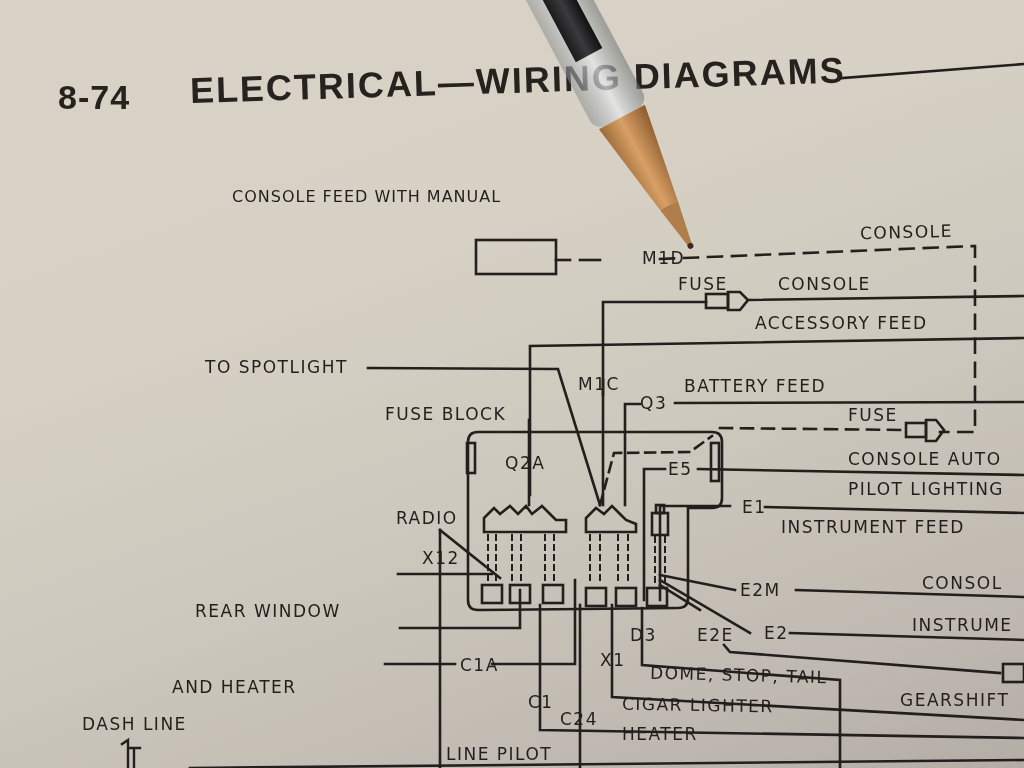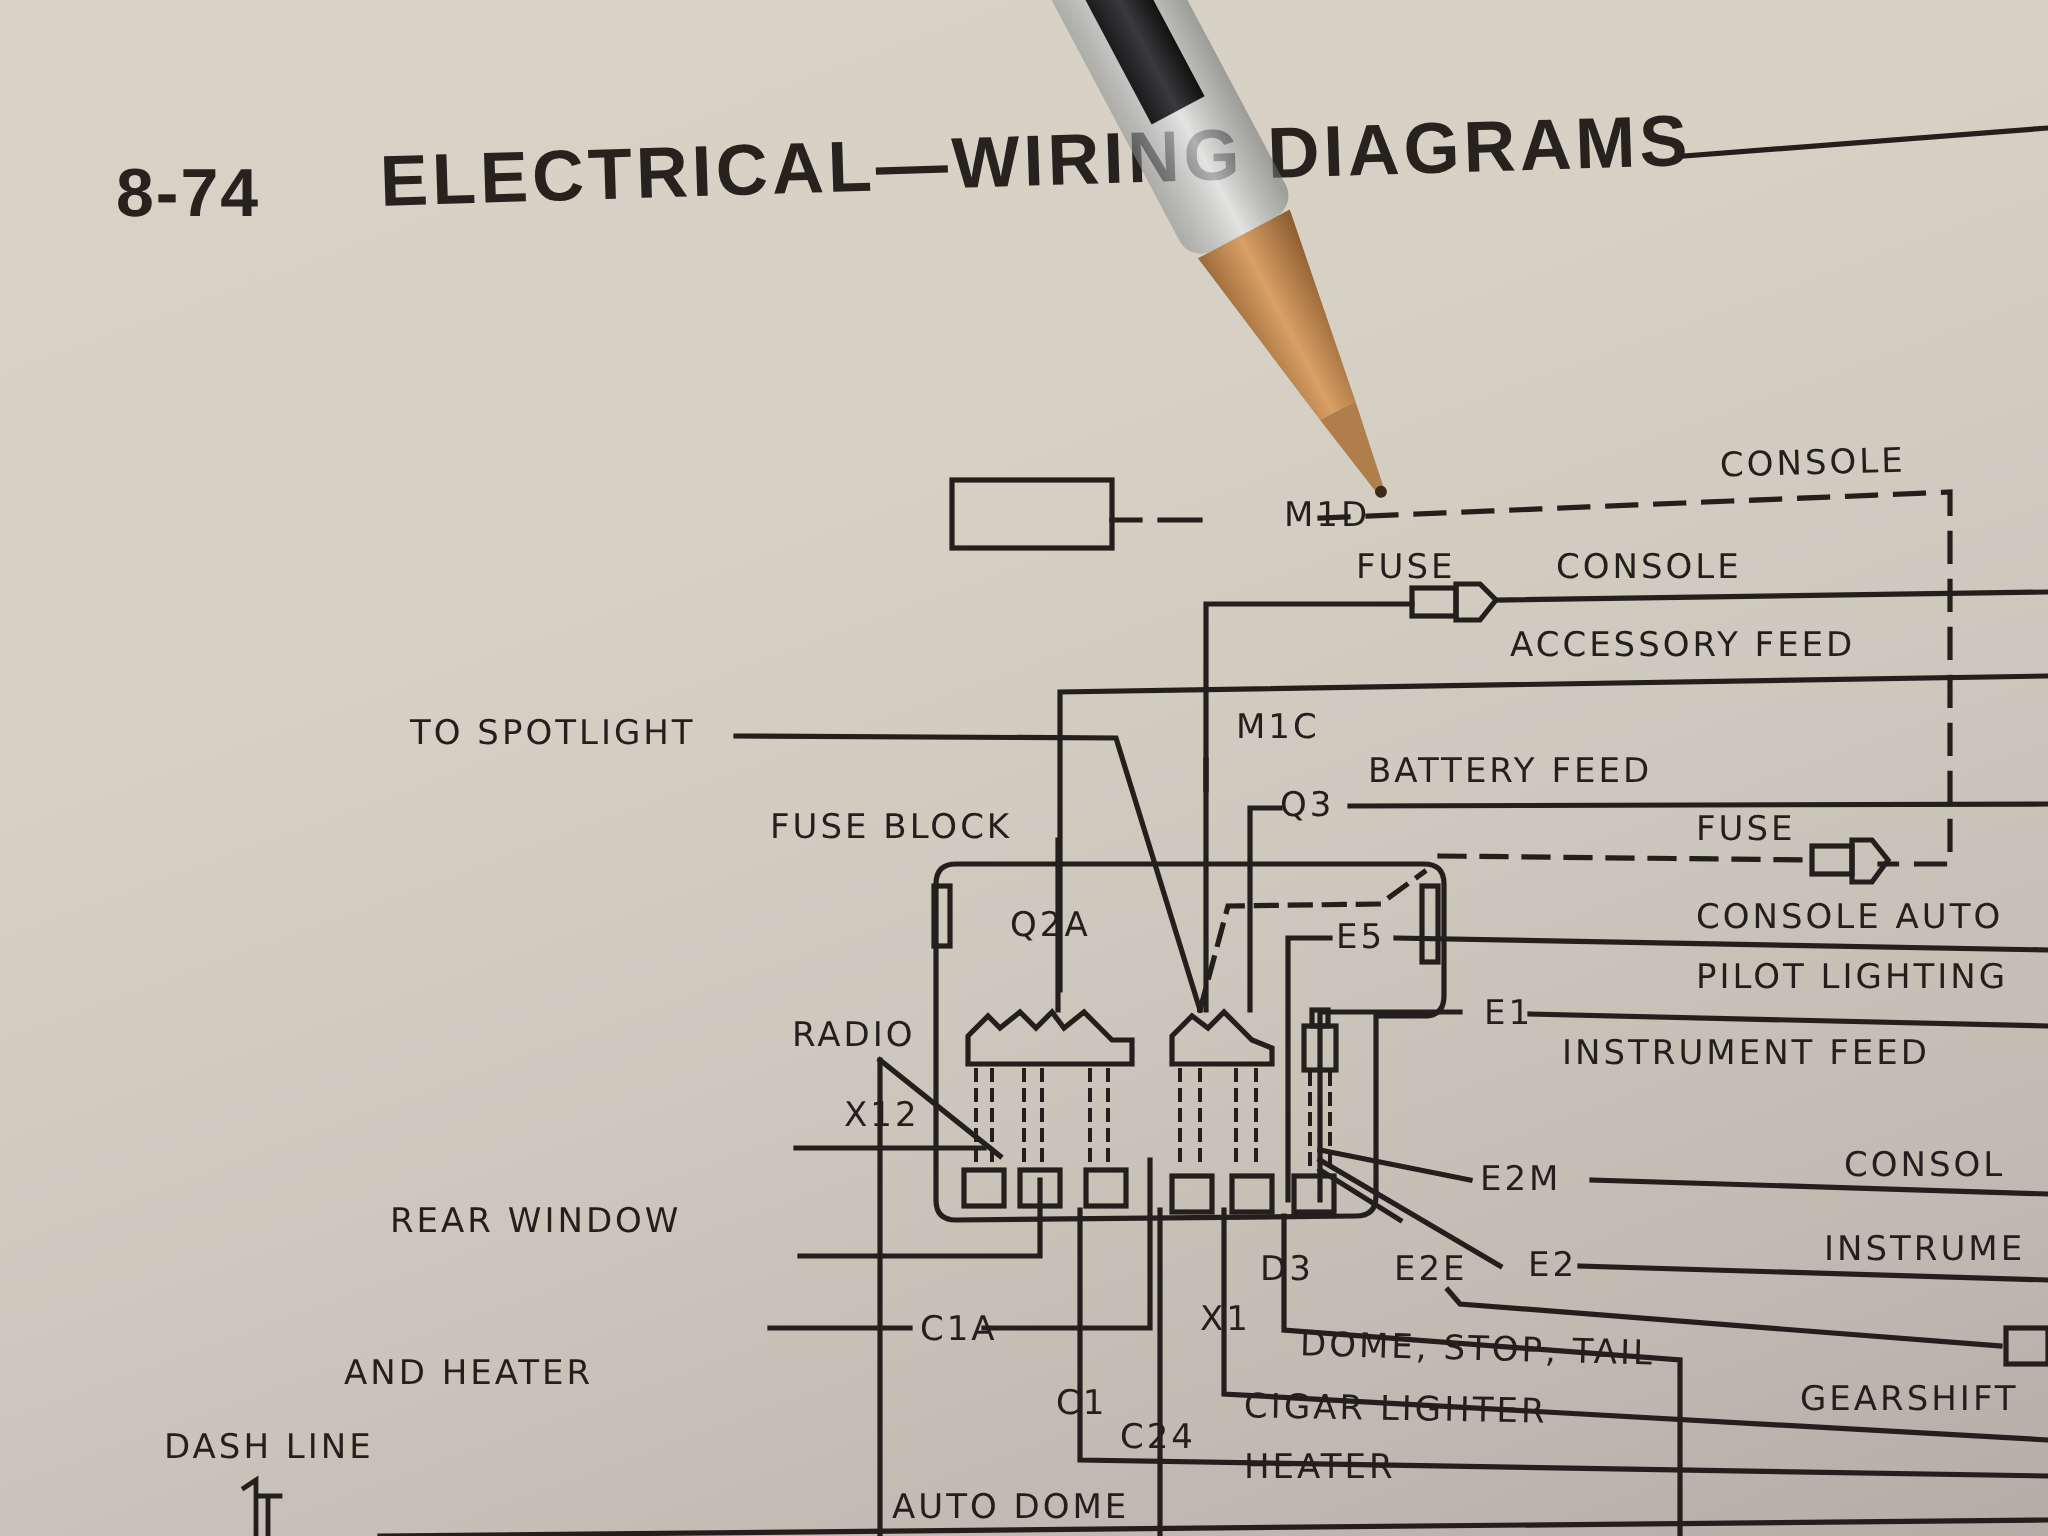--- a/index.html
+++ b/index.html
@@ -117,29 +117,30 @@
       <line x1="660" y1="585" x2="700" y2="610"></line>
       <path d="M724 645 L730 652 L1000 673"></path>
       <rect x="1003" y="664" width="21" height="18"></rect>
 
       <path d="M122 744 L128 740 L128 768 M128 748 L140 748 M134 748 L134 768" stroke-width="2.4"></path>
 
       <line x1="190" y1="768" x2="1024" y2="760"></line>
     </g>
   </svg>
 
+  <div class="lbl sm" style="left:232px;top:189px;">CONSOLE FEED WITH MANUAL</div>
 
   <div class="lbl" style="left:610px;top:250px;margin-left:32px;">M1D</div>
   <div class="lbl" style="left:860px;top:224px;transform:rotate(-1.5deg);">CONSOLE</div>
   <div class="lbl" style="left:678px;top:276px;">FUSE</div>
   <div class="lbl" style="left:778px;top:276px;">CONSOLE</div>
   <div class="lbl" style="left:755px;top:315px;">ACCESSORY FEED</div>
 
   <div class="lbl" style="left:205px;top:359px;">TO SPOTLIGHT</div>
-  <div class="lbl" style="left:578px;top:356px;margin-left:40px;">M1C</div>
+  <div class="lbl" style="left:578px;top:376px;">M1C</div>
   <div class="lbl" style="left:640px;top:395px;">Q3</div>
   <div class="lbl" style="left:684px;top:378px;">BATTERY FEED</div>
   <div class="lbl" style="left:385px;top:406px;">FUSE BLOCK</div>
   <div class="lbl" style="left:848px;top:407px;">FUSE</div>
 
   <div class="lbl" style="left:505px;top:455px;">Q2A</div>
   <div class="lbl" style="left:668px;top:461px;">E5</div>
   <div class="lbl" style="left:848px;top:451px;">CONSOLE AUTO</div>
   <div class="lbl" style="left:848px;top:481px;text-align:center;">PILOT LIGHTING</div>
   <div class="lbl" style="left:742px;top:499px;">E1</div>
@@ -160,21 +161,21 @@
   <div class="lbl" style="left:460px;top:657px;">C1A</div>
   <div class="lbl" style="left:600px;top:652px;">X1</div>
   <div class="lbl" style="left:650px;top:667px;transform:rotate(1.5deg);">DOME, STOP, TAIL</div>
   <div class="lbl" style="left:900px;top:692px;">GEARSHIFT</div>
 
   <div class="lbl" style="left:82px;top:716px;">DASH LINE</div>
   <div class="lbl" style="left:528px;top:694px;">C1</div>
   <div class="lbl" style="left:560px;top:711px;">C24</div>
   <div class="lbl" style="left:622px;top:697px;transform:rotate(1deg);">CIGAR LIGHTER</div>
   <div class="lbl" style="left:622px;top:726px;">HEATER</div>
-  <div class="lbl" style="left:446px;top:746px;">AUTO DOME</div>
+  <div class="lbl" style="left:446px;top:746px;">LINE PILOT</div>
 
   <svg class="pen" width="1024" height="768">
     <defs>
       <linearGradient id="barrel" x1="0" y1="0" x2="1" y2="0">
         <stop offset="0" stop-color="#8a8d92" stop-opacity="0.55"></stop>
         <stop offset="0.5" stop-color="#e8ecef" stop-opacity="0.7"></stop>
         <stop offset="1" stop-color="#6d7074" stop-opacity="0.55"></stop>
       </linearGradient>
       <linearGradient id="ink" x1="0" y1="0" x2="1" y2="0">
         <stop offset="0" stop-color="#1b1a1c"></stop>

